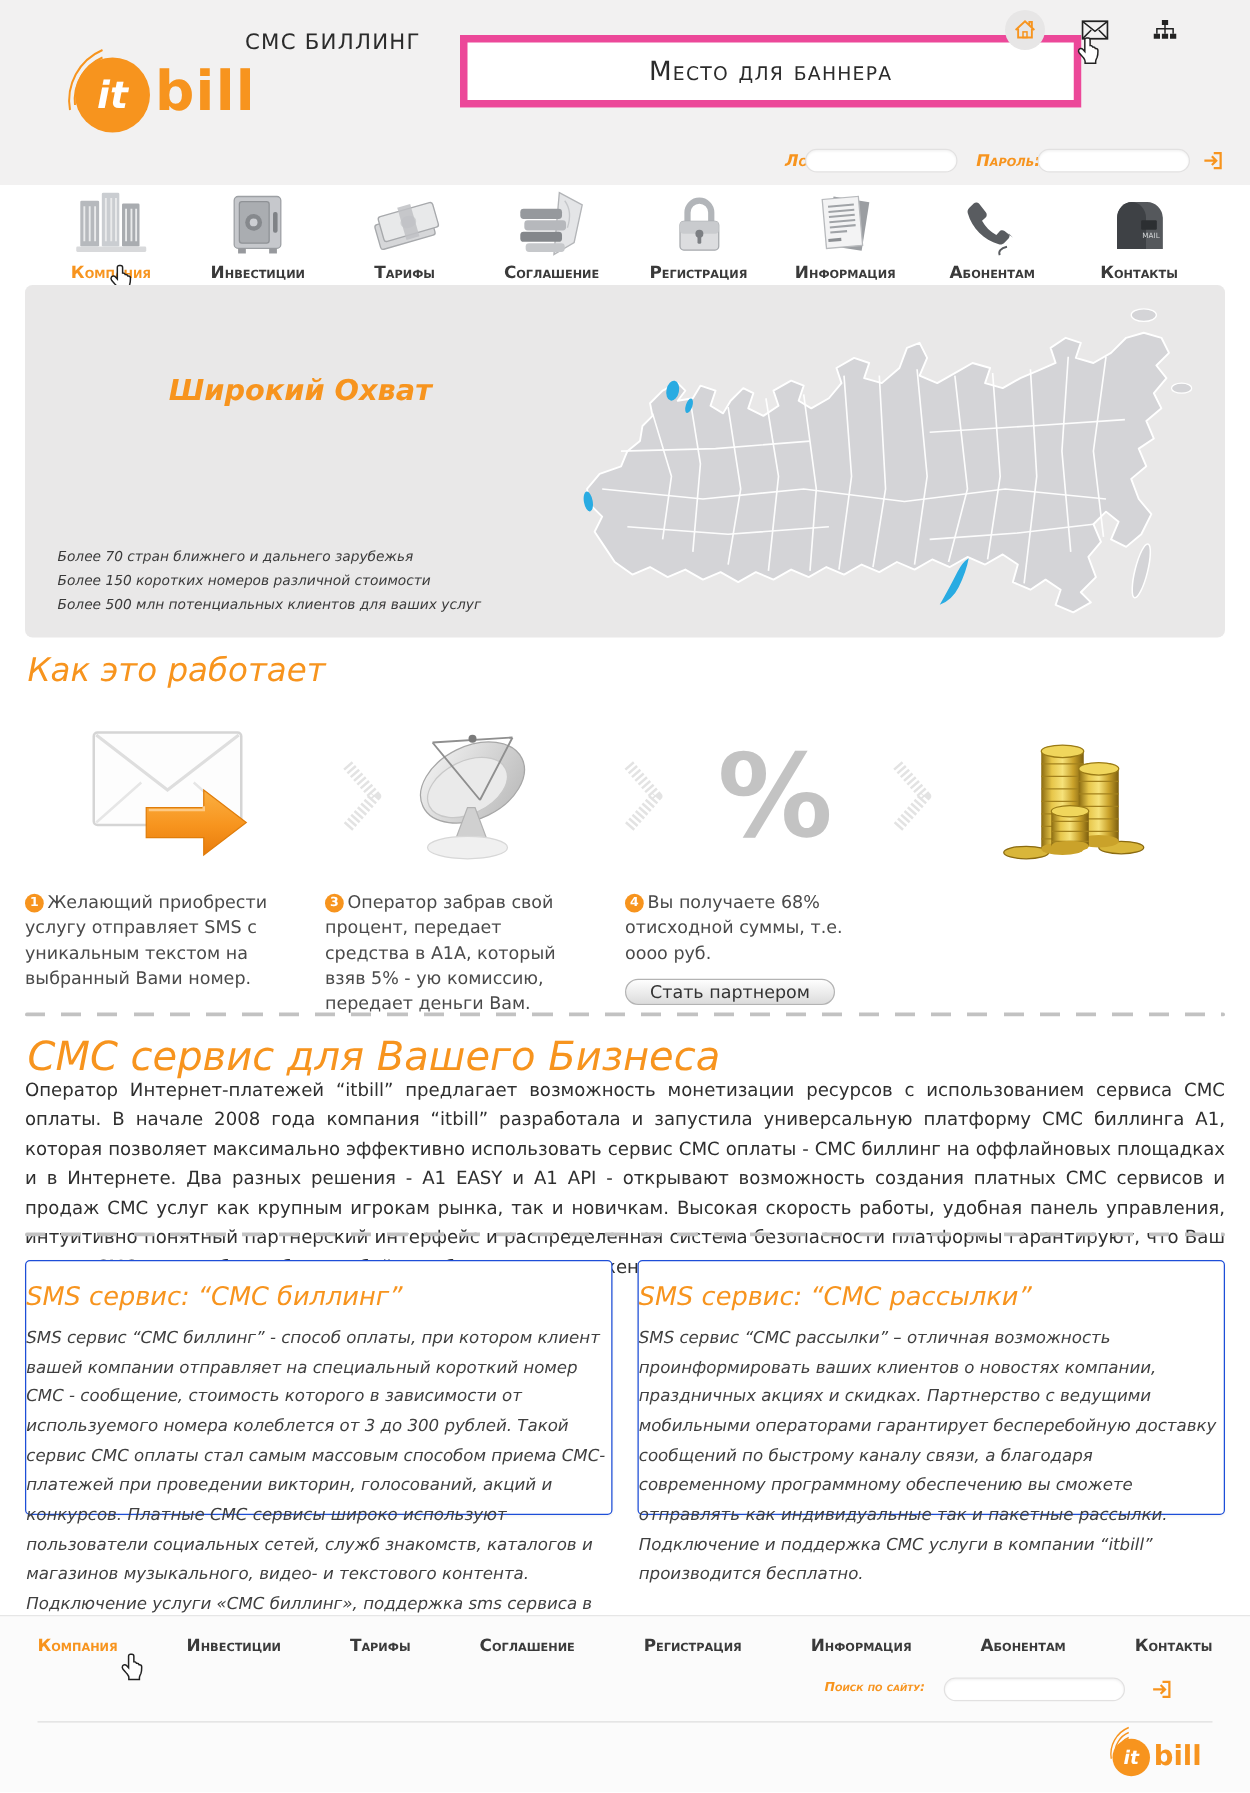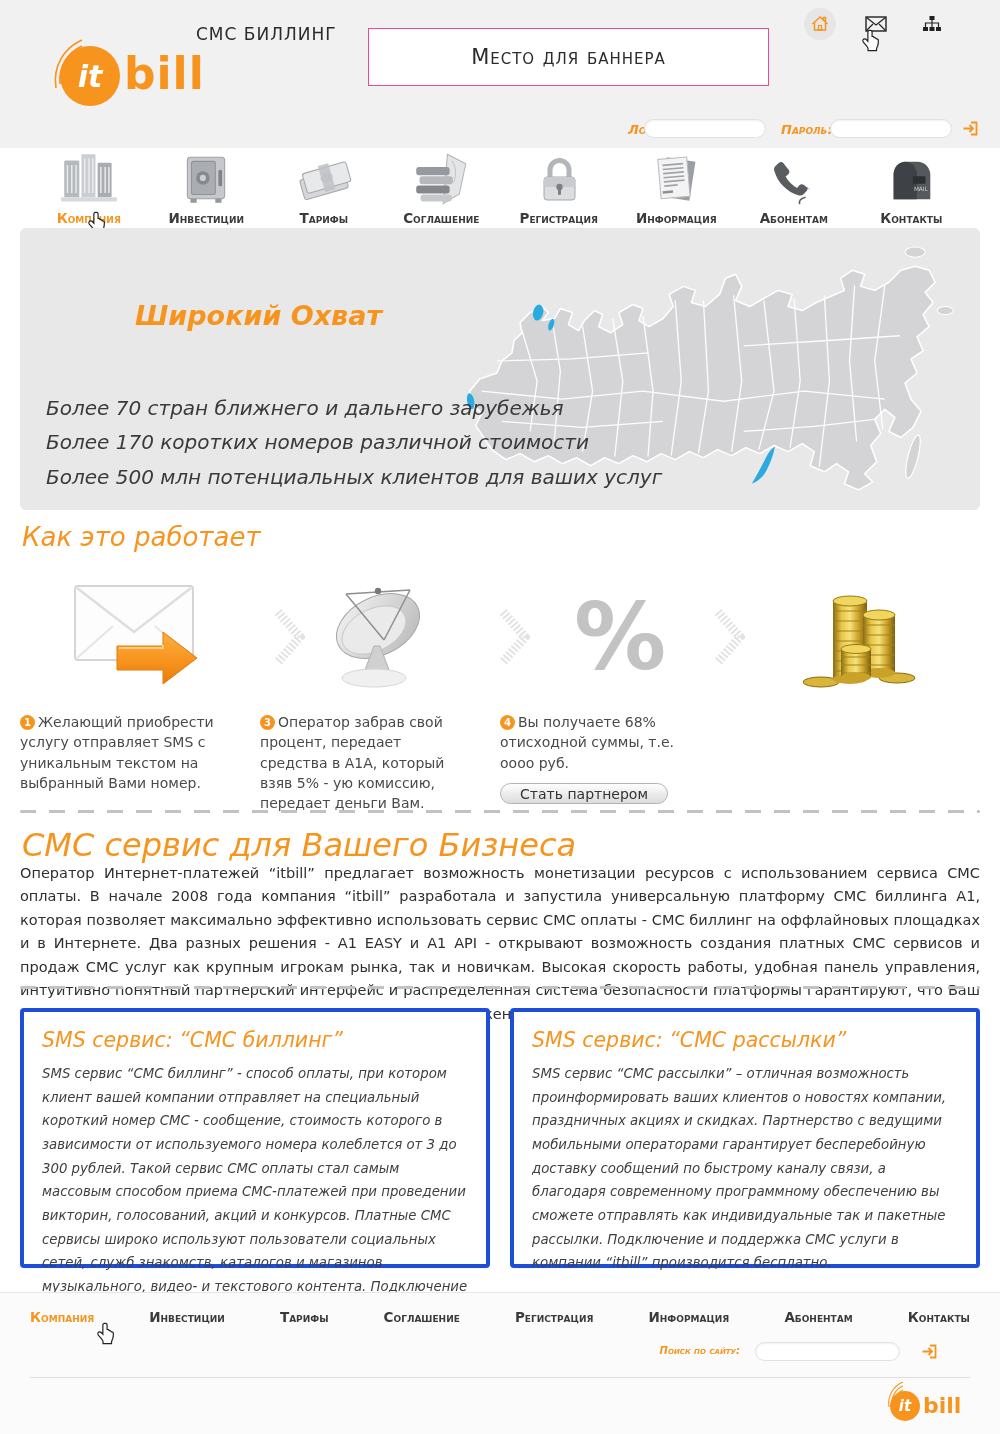--- a/index.html
+++ b/index.html
@@ -11,22 +11,22 @@
   .header{position:absolute;left:0;top:0;width:1000px;height:148px;background:#f2f1f1;}
   .logo{position:absolute;left:48px;top:38px;width:190px;height:75px;}
   .logo .arcs{position:absolute;left:-6px;top:-12px;}
   .logo .ball{position:absolute;left:12px;top:8px;width:60px;height:60px;border-radius:50%;
       background:#f7941e;color:#fff;font-weight:bold;font-size:30px;font-style:italic;
       display:flex;align-items:center;justify-content:center;}
   .logo .bill{position:absolute;left:76px;top:14px;font-size:44px;font-weight:bold;color:#f7941e;
       letter-spacing:1px;line-height:1;}
   .site-title{position:absolute;left:196px;top:24px;font-size:17px;color:#2b2b2b;
       letter-spacing:1px;font-variant:small-caps;}
-  .banner{position:absolute;left:368px;top:28px;width:401px;height:58px;background:#fff;
-      border:1px solid #ec4899;display:flex;align-items:center;justify-content:center;}
+  .banner{position:absolute;left:368px;top:28px;width:497px;height:58px;background:#fff;
+      border:6px solid #ec4899;display:flex;align-items:center;justify-content:center;}
   .banner span{font-variant:small-caps;font-size:21px;letter-spacing:1px;color:#2b2b2b;}
   .top-icons{position:absolute;right:52px;top:8px;display:flex;gap:24px;align-items:center;}
   .ticon{width:32px;height:32px;display:flex;align-items:center;justify-content:center;border-radius:50%;}
   .ticon.home{background:#e7e6e6;}
   .login-row{position:absolute;left:0;top:119px;width:1000px;height:24px;font-size:12px;}
   .login-label{position:absolute;color:#f7941e;font-style:italic;font-variant:small-caps;
       font-size:13px;font-weight:bold;top:3px;}
   .login-input{position:absolute;top:0;height:19px;border:1px solid #e2e1e1;border-radius:10px;
       background:#fff;box-shadow:inset 0 1px 2px rgba(0,0,0,.06);padding:0 8px;font-size:12px;outline:none;}
   .go-icon{position:absolute;top:1px;}
@@ -37,24 +37,24 @@
   .nav-item{position:relative;width:118px;display:flex;flex-direction:column;align-items:center;
       justify-content:flex-start;cursor:pointer;padding-top:4px;}
   .nav-item svg.picto{display:block;}
   .nav-label{font-variant:small-caps;font-weight:bold;font-size:13.5px;color:#3a3a3a;margin-top:2px;}
   .nav-item.active .nav-label{color:#f7941e;}
   .cursor{position:absolute;}
 
   
   .hero{position:absolute;left:20px;top:228px;width:960px;height:282px;background:#e9e8e8;
       border-radius:6px;overflow:hidden;}
-  .hero-title{position:absolute;left:115px;top:72px;font-size:27px;font-weight:bold;font-style:italic;
+  .hero-title{position:absolute;left:115px;top:72px;font-size:23px;font-weight:bold;font-style:italic;
       color:#f7941e;}
   .hero-map{position:absolute;right:-6px;top:12px;}
-  .hero-bullets{position:absolute;left:26px;bottom:16px;font-style:italic;font-size:20px;
+  .hero-bullets{position:absolute;left:26px;bottom:16px;font-style:italic;font-size:11px;
       color:#3a3a3a;line-height:1.72;}
 
   
   .how-title{position:absolute;left:22px;top:522px;font-size:26px;font-style:italic;color:#f7941e;}
   .steps-icons{position:absolute;left:20px;top:568px;width:960px;height:140px;display:flex;}
   .step-icon-cell{width:240px;display:flex;align-items:center;justify-content:center;}
   .chev{position:absolute;top:38px;}
   .percent-glyph{font-size:92px;font-weight:bold;color:#c3c3c3;line-height:1;}
   .steps-text{position:absolute;left:20px;top:712px;width:960px;display:flex;}
   .step-text{width:240px;padding-right:28px;font-size:14px;line-height:1.45;color:#4a4a4a;}
@@ -70,22 +70,22 @@
       background:repeating-linear-gradient(90deg,#c2c2c2 0 16px,transparent 16px 29px);}
   .dash1{top:810px;} .dash2{top:986px;}
 
   
   .biz-title{position:absolute;left:22px;top:826px;font-size:32px;font-style:italic;color:#f7941e;}
   .biz-text{position:absolute;left:20px;top:862px;width:960px;font-size:14.5px;line-height:1.62;
       color:#2f2f2f;text-align:justify;}
 
   
   .boxes{position:absolute;left:20px;top:1008px;width:960px;display:flex;gap:20px;}
-  .sbox{width:470px;height:260px;background:#fff;border:4px solid #1d4ed8;border-radius:4px;
-      padding:16px 18px;box-shadow:0 1px 2px rgba(0,0,0,.04);}
+  .sbox{width:470px;height:204px;background:#fff;border:1px solid #1d4ed8;border-radius:4px;
+      padding:16px 0;box-shadow:0 1px 2px rgba(0,0,0,.04);}
   .sbox h3{margin:0 0 10px 0;font-size:20.5px;font-style:italic;color:#f7941e;font-weight:normal;}
   .sbox p{margin:0;font-size:13.3px;font-style:italic;color:#3f3f3f;line-height:1.78;}
 
   
   .footer{position:absolute;left:0;top:1292px;width:1000px;height:142px;background:#fbfbfb;
       border-top:1px solid #e6e6e6;}
   .footnav{position:absolute;left:30px;top:16px;width:940px;display:flex;justify-content:space-between;}
   .fitem{position:relative;font-variant:small-caps;font-weight:bold;font-size:13.5px;color:#3a3a3a;
       cursor:pointer;}
   .fitem.active{color:#f7941e;}
@@ -301,21 +301,21 @@
         <ellipse cx="29" cy="160" rx="3.5" ry="8" transform="rotate(-10 29 160)"></ellipse>
         <path d="M308 242 q8 -14 14 -26 q4 -8 9 -11 q-2 11 -8 23 q-5 10 -15 14 Z"></path>
       </g>
       <ellipse cx="468" cy="215" rx="5" ry="22" transform="rotate(14 468 215)" fill="#d4d4d7" stroke="#fff" stroke-width="1.2"></ellipse>
       <ellipse cx="500" cy="70" rx="8" ry="4" fill="#d4d4d7" stroke="#fff"></ellipse>
       <ellipse cx="470" cy="12" rx="10" ry="5" fill="#d4d4d7" stroke="#fff"></ellipse>
     </svg>
 
     <div class="hero-bullets">
       <div>Более 70 стран ближнего и дальнего зарубежья</div>
-      <div>Более 170 коротких номеров различной стоимости</div>
+      <div>Более 150 коротких номеров различной стоимости</div>
       <div>Более 500 млн потенциальных клиентов для ваших услуг</div>
     </div>
   </div>
 
   <div class="how-title">Как это работает</div>
 
   <div class="steps-icons">
     <div class="step-icon-cell">
       <svg width="172" height="120" viewBox="0 0 170 120">
         <defs>

